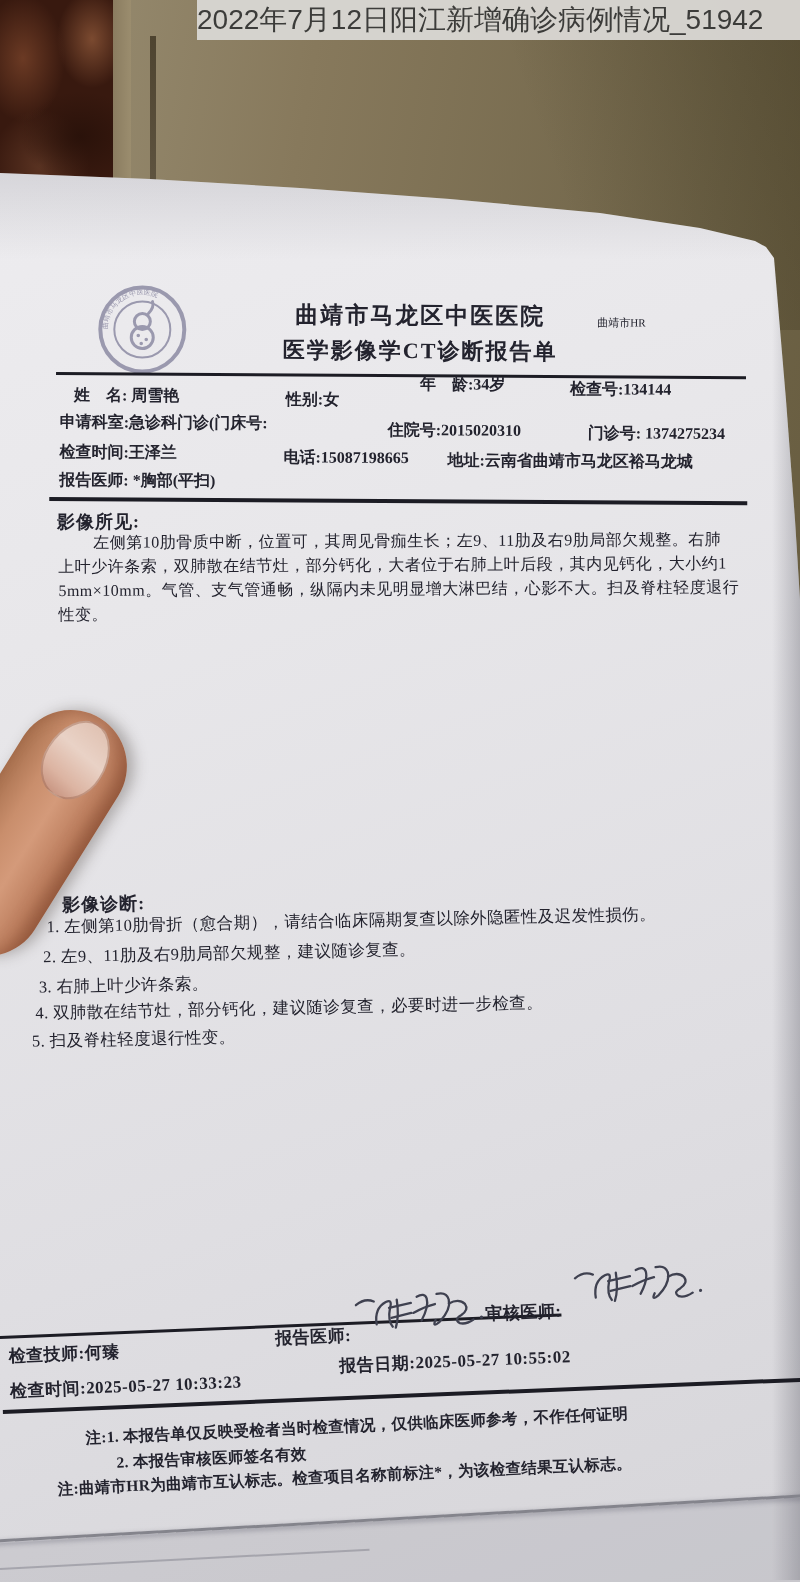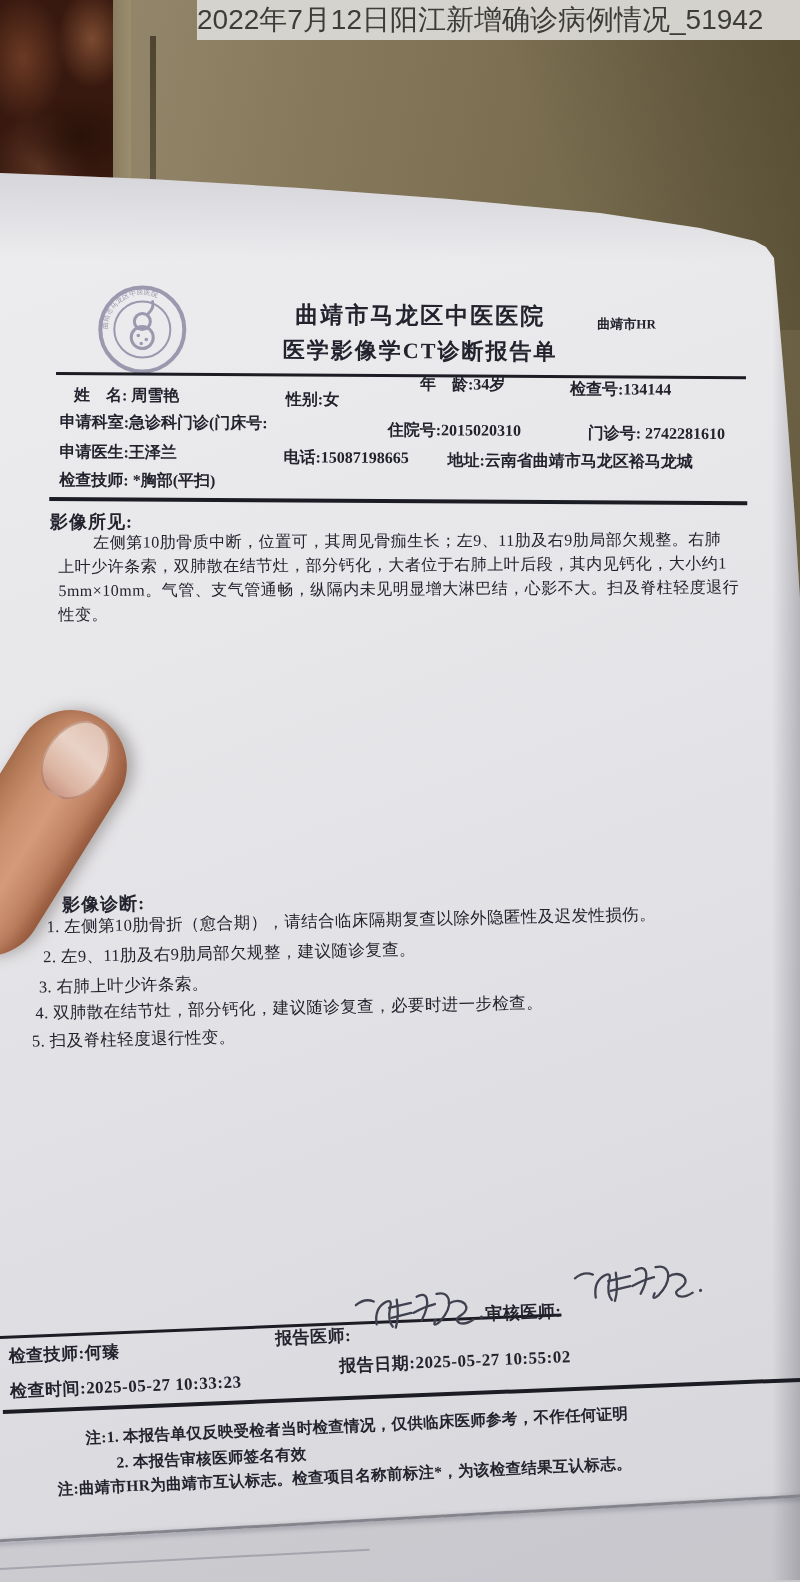--- a/index.html
+++ b/index.html
@@ -45,21 +45,21 @@
   .below-fold{position:absolute;left:0;top:1480px;width:800px;height:102px;
     clip-path:polygon(0 62%,100% 16%,100% 100%,0 100%);
     background:rgba(150,150,160,.22);}
   
   .ink{color:#23232e;}
   .abs{position:absolute;white-space:nowrap;}
   .doc-head{position:absolute;left:0;top:0;width:800px;height:520px;
     transform:rotate(0.35deg);transform-origin:60px 380px;}
   .hospital{left:248px;top:298px;width:344px;text-align:center;
     font-size:23px;font-weight:bold;letter-spacing:2px;}
-  .hrmark{left:597px;top:312px;font-size:13px;font-weight:bold;}
+  .hrmark{left:597px;top:312px;font-size:11px;font-weight:normal;}
   .subtitle{left:240px;top:334px;width:360px;text-align:center;
     font-size:22px;font-weight:bold;letter-spacing:2px;}
   .rule{position:absolute;background:#1c1c24;}
   .head-rule{left:56px;top:372px;width:690px;height:3px;}
   .part-rule{left:50px;top:497px;width:698px;height:3.5px;}
   .pt{font-size:16px;font-weight:600;}
   .sec-head{font-size:18px;font-weight:bold;letter-spacing:1px;}
   .findings-block{position:absolute;left:0;top:0;width:800px;
     transform:rotate(-0.3deg);transform-origin:58px 515px;}
   .find-line{position:absolute;left:58px;width:690px;font-size:16px;
@@ -133,30 +133,30 @@
       <div class="abs hrmark">曲靖市HR</div>
       <div class="abs subtitle">医学影像学CT诊断报告单</div>
       <div class="rule head-rule"></div>
 
       <div class="abs pt" style="left:74px;top:385px">姓　名: 周雪艳</div>
       <div class="abs pt" style="left:286px;top:388px">性别:女</div>
       <div class="abs pt" style="left:420px;top:372px">年　龄:34岁</div>
       <div class="abs pt" style="left:570px;top:376px">检查号:134144</div>
       <div class="abs pt" style="left:60px;top:412px">申请科室:急诊科门诊(门床号:</div>
       <div class="abs pt" style="left:388px;top:418px">住院号:2015020310</div>
-      <div class="abs pt" style="left:588px;top:420px">门诊号: 2742281610</div>
-      <div class="abs pt" style="left:60px;top:442px">申请医生:王泽兰</div>
+      <div class="abs pt" style="left:588px;top:420px">门诊号: 1374275234</div>
+      <div class="abs pt" style="left:60px;top:442px">检查时间:王泽兰</div>
       <div class="abs pt" style="left:284px;top:446px">电话:15087198665</div>
       <div class="abs pt" style="left:448px;top:448px">地址:云南省曲靖市马龙区裕马龙城</div>
-      <div class="abs pt" style="left:60px;top:470px">检查技师:  *胸部(平扫)</div>
+      <div class="abs pt" style="left:60px;top:470px">报告医师:  *胸部(平扫)</div>
       <div class="rule part-rule"></div>
     </div>
 
     <div class="findings-block">
-      <div class="abs sec-head" style="left:50px;top:510px">影像所见:</div>
+      <div class="abs sec-head" style="left:57px;top:510px">影像所见:</div>
       <div class="find-line indent" style="top:533px">左侧第10肋骨质中断，位置可，其周见骨痂生长；左9、11肋及右9肋局部欠规整。右肺</div>
       <div class="find-line" style="top:557px">上叶少许条索，双肺散在结节灶，部分钙化，大者位于右肺上叶后段，其内见钙化，大小约1</div>
       <div class="find-line" style="top:581px">5mm×10mm。气管、支气管通畅，纵隔内未见明显增大淋巴结，心影不大。扫及脊柱轻度退行</div>
       <div class="find-line" style="top:605px">性变。</div>
     </div>
 
     <div class="diag-block">
       <div class="abs sec-head" style="left:62px;top:893px">影像诊断:</div>
       <div class="diag-item" style="left:46px;top:916px">1. 左侧第10肋骨折（愈合期），请结合临床隔期复查以除外隐匿性及迟发性损伤。</div>
       <div class="diag-item" style="left:42px;top:946px">2. 左9、11肋及右9肋局部欠规整，建议随诊复查。</div>

